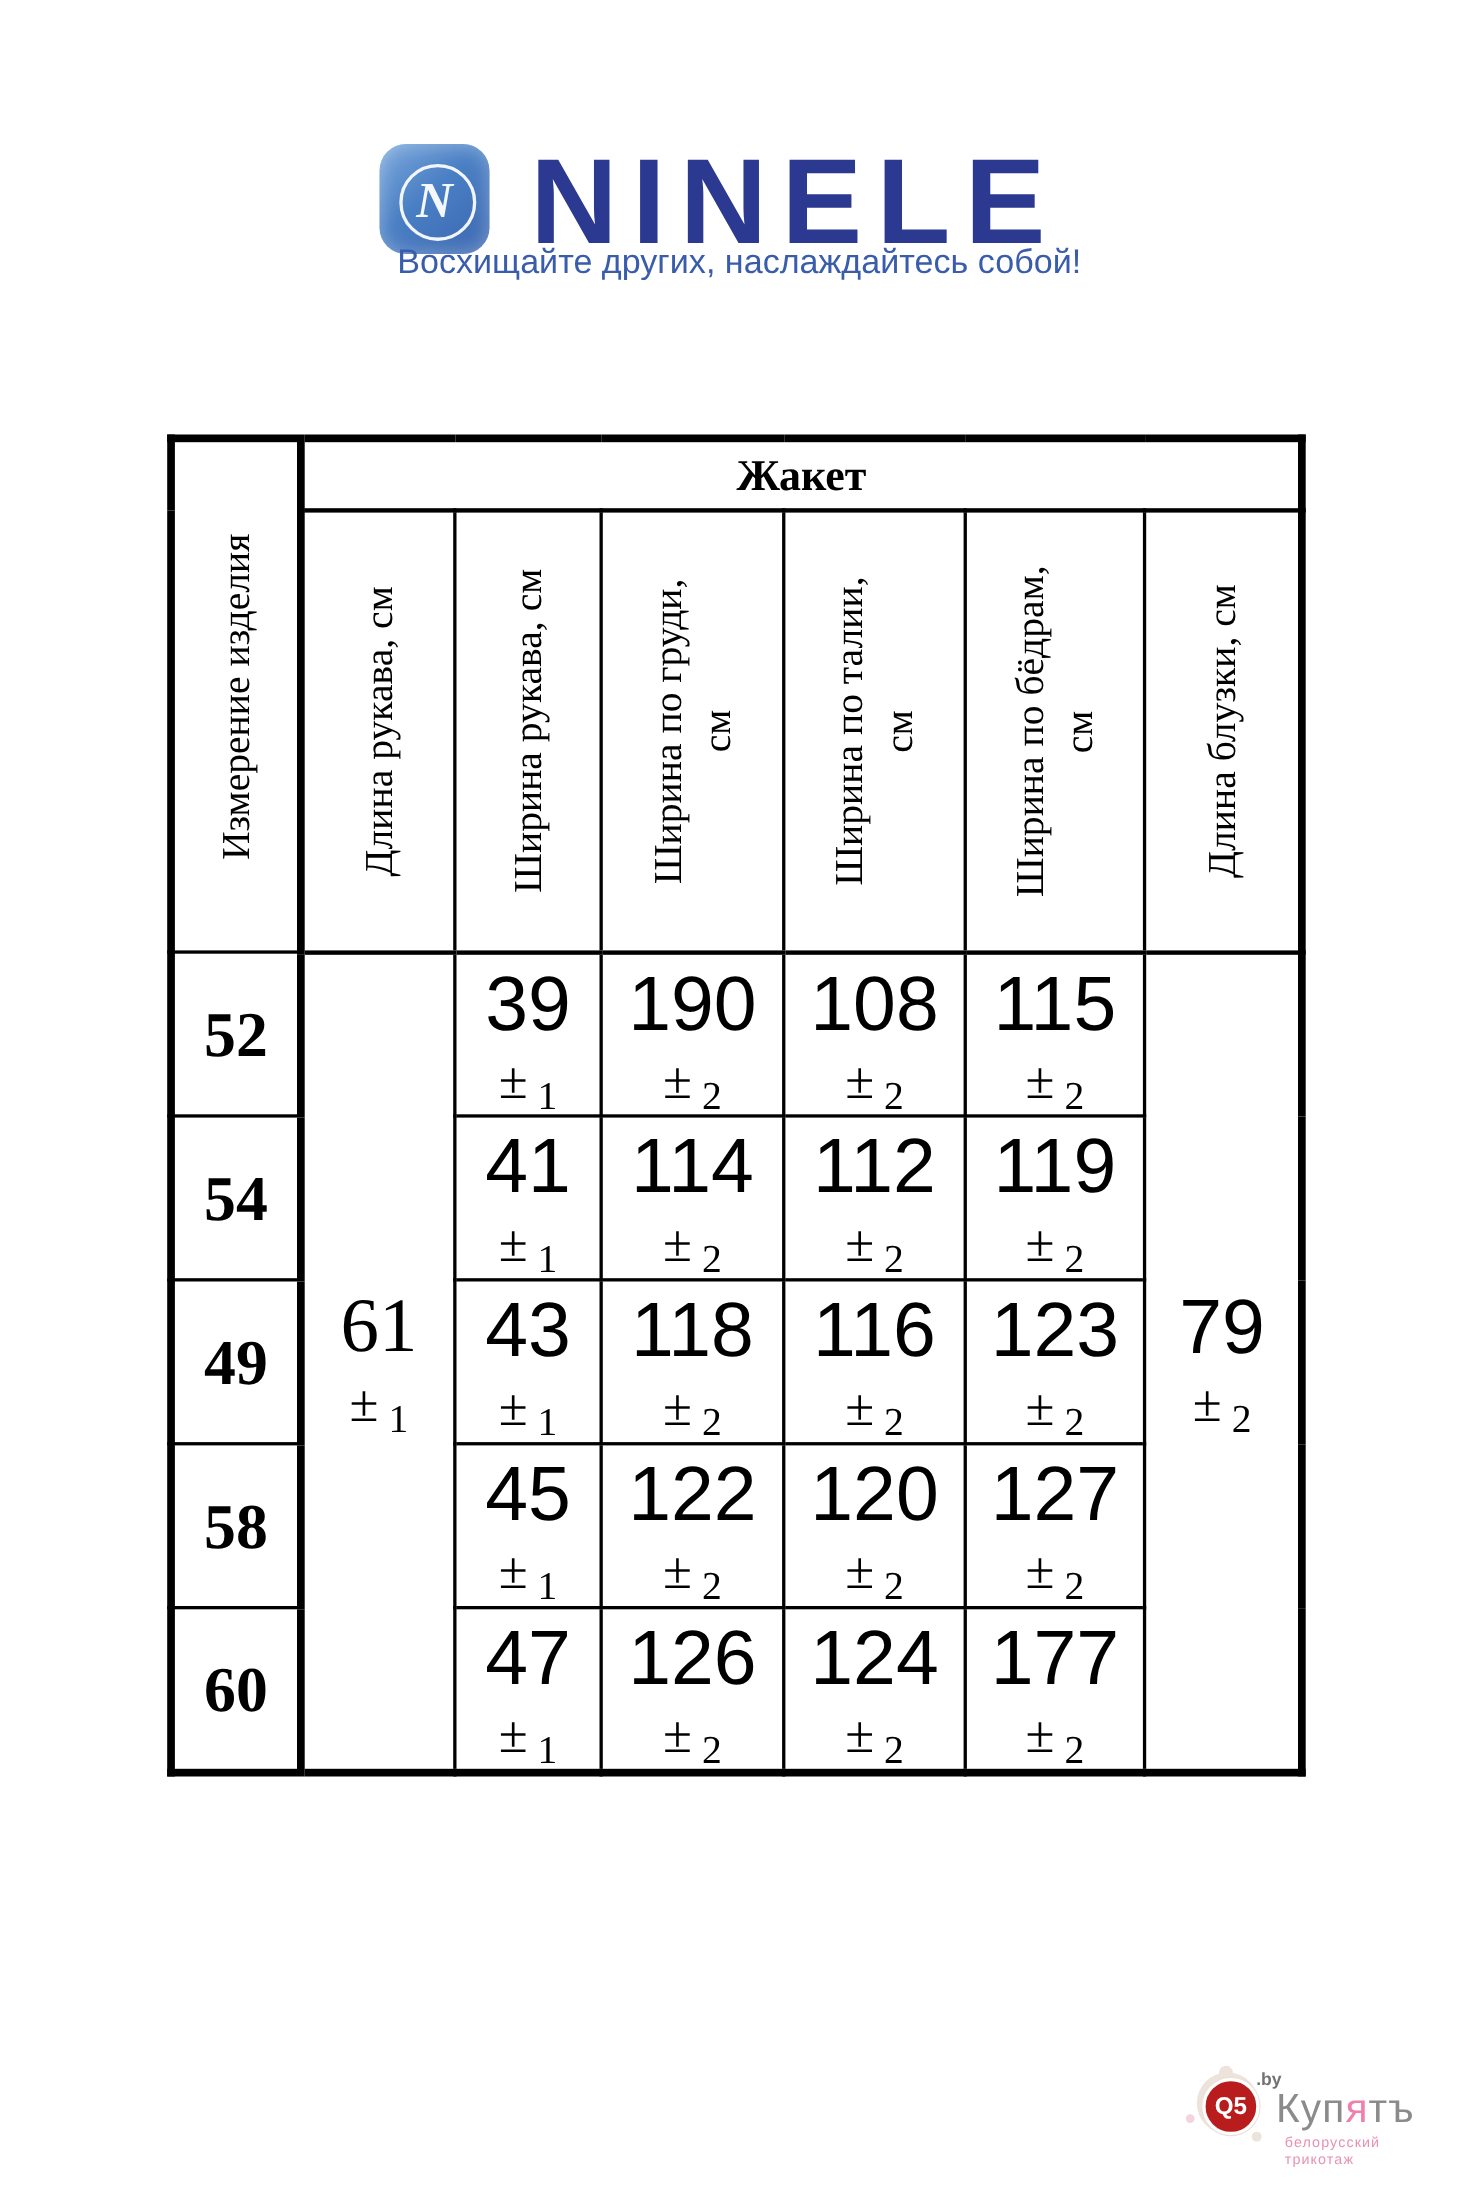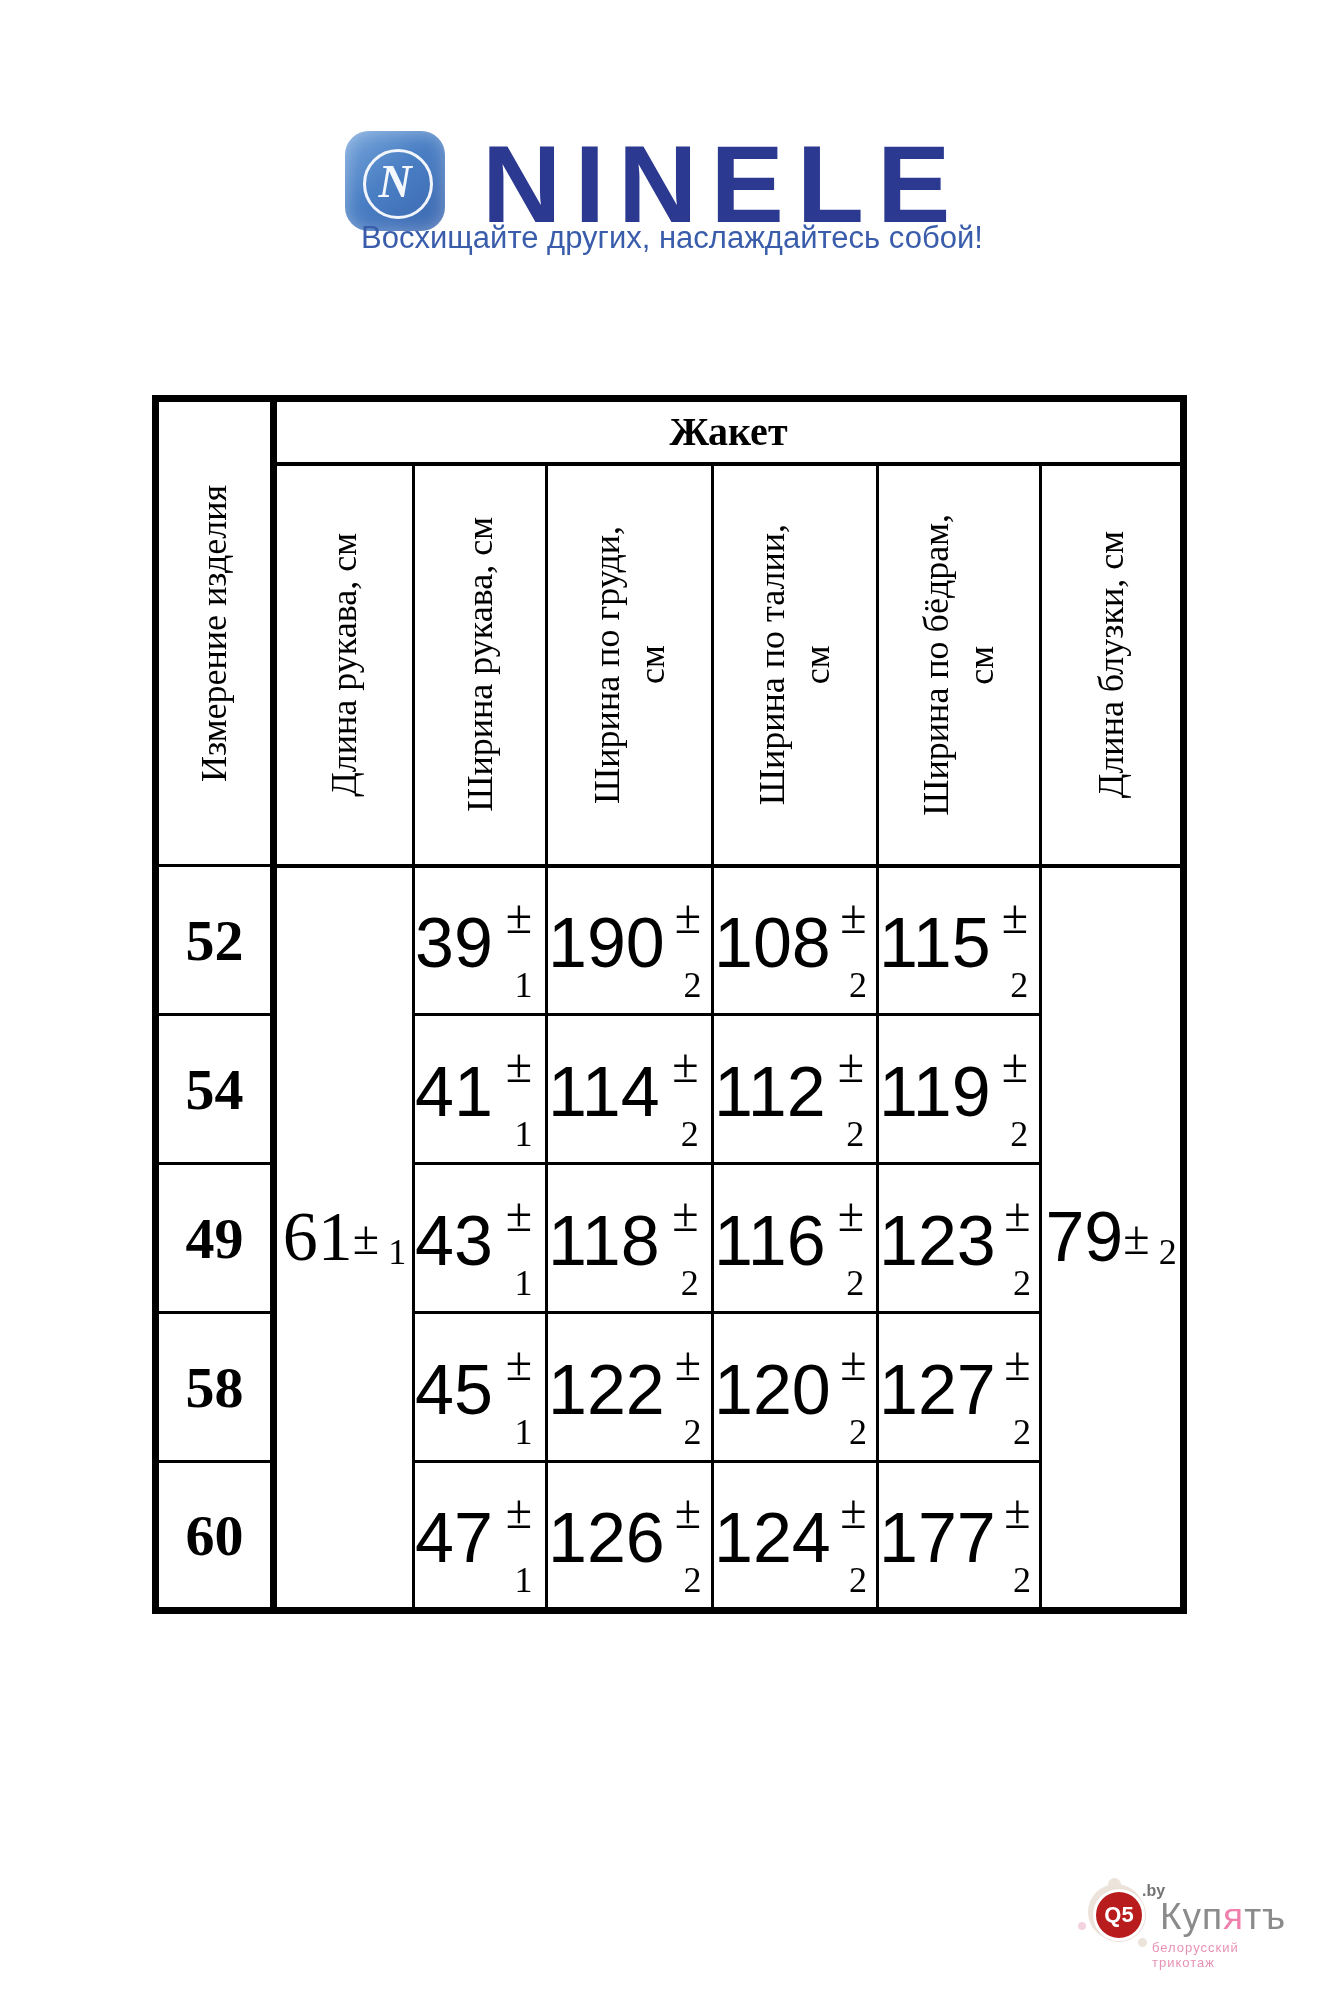--- a/index.html
+++ b/index.html
@@ -27,21 +27,21 @@
   table.sizes td,table.sizes th{border:3px solid #000;padding:0;vertical-align:middle;text-align:center;}
   table.sizes{border:7px solid #000;}
   .thickR{border-right-width:7px !important;}
   .jacket{border-bottom-width:4px !important;font:700 40px "Liberation Serif",serif;}
   .colhead{border-bottom-width:4px !important;}
   .vwrap{height:100%;display:flex;align-items:center;justify-content:center;}
   .vtext{writing-mode:vertical-rl;transform:rotate(180deg);
       font:400 36px "Liberation Serif",serif;line-height:1.25;}
   .vtext div{text-align:center;}
   .size-lbl{font:700 58px "Liberation Serif",serif;}
-  .cellbox{height:100%;display:flex;flex-direction:row;align-items:center;justify-content:flex-start;padding-top:6px;box-sizing:border-box;}
+  .cellbox{height:100%;display:flex;flex-direction:column;align-items:center;justify-content:flex-start;padding-top:6px;box-sizing:border-box;}
   .cellbox.mid{justify-content:center;padding-top:0;}
   .val{font-family:"Liberation Sans",sans-serif;font-size:70px;line-height:76px;font-weight:400;}
   .val.serifv{font-family:Liberation Serif, serif;}
   .tol{margin-top:6px;font-family:"Liberation Serif",serif;font-size:48px;line-height:54px;}
   .tol .tnum{font-size:36px;display:inline-block;transform:translateY(10px);margin-left:9px;}
 
   
   .wm{position:absolute;left:1076px;top:1876px;width:230px;height:96px;}
   .wm .halo{position:absolute;left:12px;top:8px;width:56px;height:56px;border-radius:50%;background:#ece3da;}
   .wm .dotA{position:absolute;left:32px;top:2px;width:13px;height:13px;border-radius:50%;background:#ece3da;}
@@ -49,21 +49,21 @@
   .wm .dotC{position:absolute;left:62px;top:62px;width:9px;height:9px;border-radius:50%;background:#ece3da;}
   .wm .badge{position:absolute;left:17px;top:13px;width:46px;height:46px;border-radius:50%;
       background:#b91c1c;border:3px solid #fff;box-shadow:0 0 0 1px #ecdfd6;
       display:flex;align-items:center;justify-content:center;
       font-family:"Liberation Sans",sans-serif;font-weight:700;font-size:22px;color:#fff;}
   .wm .by{position:absolute;left:66px;top:6px;font-family:"Liberation Sans",sans-serif;
       font-weight:700;font-size:16px;color:#737373;}
   .wm .name{position:absolute;left:84px;top:22px;font-family:"Liberation Sans",sans-serif;
       font-size:37px;line-height:38px;color:#8b8b8b;letter-spacing:1px;}
   .wm .name .acc{color:#ef7fad;}
-  .wm .tg{position:absolute;left:76px;top:64px;font-family:"Liberation Sans",sans-serif;
+  .wm .tg{position:absolute;left:92px;top:64px;font-family:"Liberation Sans",sans-serif;
       font-size:13px;color:#e891b4;letter-spacing:1px;}
 </style>
 </head>
 <body>
 
 <div class="page">
 
   <div>
     <div class="brand-icon">
       <div class="ring"></div>

